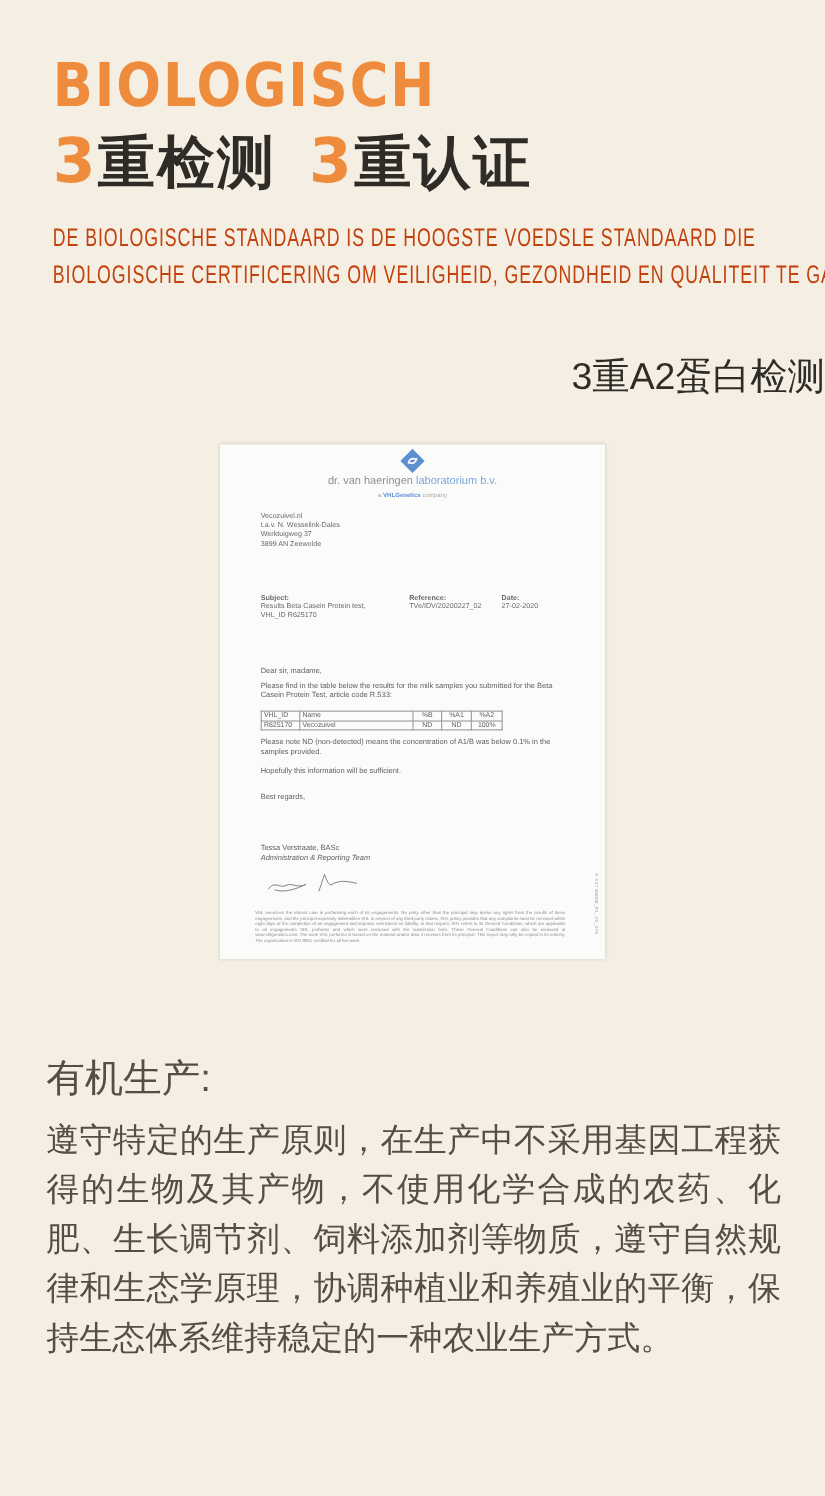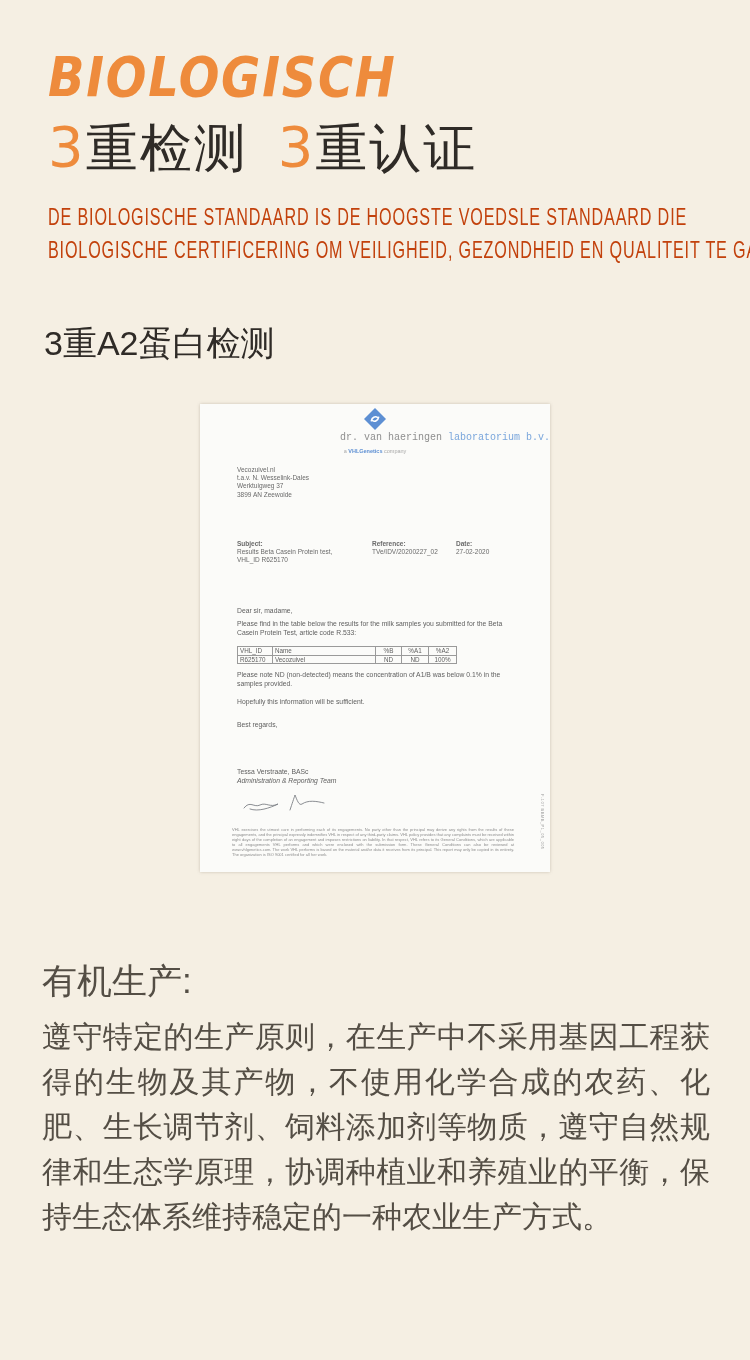--- a/index.html
+++ b/index.html
@@ -10,47 +10,46 @@
     overflow:hidden;
     position:relative;
   }
   
   .hero{padding:44px 0 0 48px;}
   .hero-line{
     font-family:"DejaVu Sans",sans-serif;
     font-weight:bold;color:#ee8b3c;
     font-size:55px;line-height:67px;letter-spacing:2px;
     white-space:nowrap;
-    font-style:italic;
   }
   .hero-line span{display:inline-block;transform:scaleX(0.87);transform-origin:left center;}
   .cn-title{
-    margin:6px 16px 0 48px;font-size:52px;line-height:60px;font-weight:normal;
+    margin:6px 16px 0 48px;font-size:52px;line-height:60px;font-weight:bold;
     color:#2f2b27;white-space:nowrap;letter-spacing:2px;
   }
   .cn-title .num{color:#ee8b3c;font-family:"DejaVu Sans",sans-serif;font-size:56px;}
   .cn-title .num.second{margin-left:30px;}
   
   .dutch{margin:24px 0 0 48px;color:#c2410c;font-size:19px;line-height:32.5px;}
   .dutch .dline{display:block;white-space:nowrap;}
   .dutch .dline span{
     display:inline-block;transform:scale(0.85,1.22);transform-origin:left center;
     letter-spacing:1px;font-weight:500;
   }
   
-  .a2-title{margin:56px 0 0 44px;font-size:34px;line-height:40px;color:#2f2b27;font-weight:500;}
+  .a2-title{margin:56px 0 0 44px;font-size:34px;line-height:40px;color:#2f2b27;font-weight:500;text-align:right;}
   
   .doc{
     margin:41px auto 0;width:350px;height:468px;background:#fbfbf9;
     box-shadow:0 0 3px rgba(120,110,95,.35);
     position:relative;color:#5f5f5f;font-family:"Liberation Sans",sans-serif;
   }
   .doc .abs{position:absolute;}
   .doc-logo{left:163px;top:3px;width:24px;height:24px;}
-  .lab-name{top:28px;left:0;width:350px;text-align:right;font-size:10px;white-space:nowrap;font-family:Liberation Mono, monospace;}
+  .lab-name{top:28px;left:0;width:350px;text-align:center;font-size:10px;white-space:nowrap;}
   .lab-name .gray{color:#8f8f8f;}
   .lab-name .blue{color:#7aa6dc;}
   .lab-company{top:44px;left:0;width:350px;text-align:center;font-size:5.5px;color:#a9a9a9;}
   .lab-company .bold-blue{color:#5d8fd3;font-weight:bold;}
   .recipient{top:62px;left:37px;font-size:6.5px;line-height:8.2px;color:#6a6a6a;}
   .meta{top:136px;left:0;width:350px;font-size:6.5px;line-height:8px;color:#6a6a6a;}
   .meta .col{position:absolute;top:0;}
   .meta .col.subject{left:37px;width:130px;}
   .meta .col.reference{left:172px;width:80px;}
   .meta .col.datec{left:256px;width:70px;}

